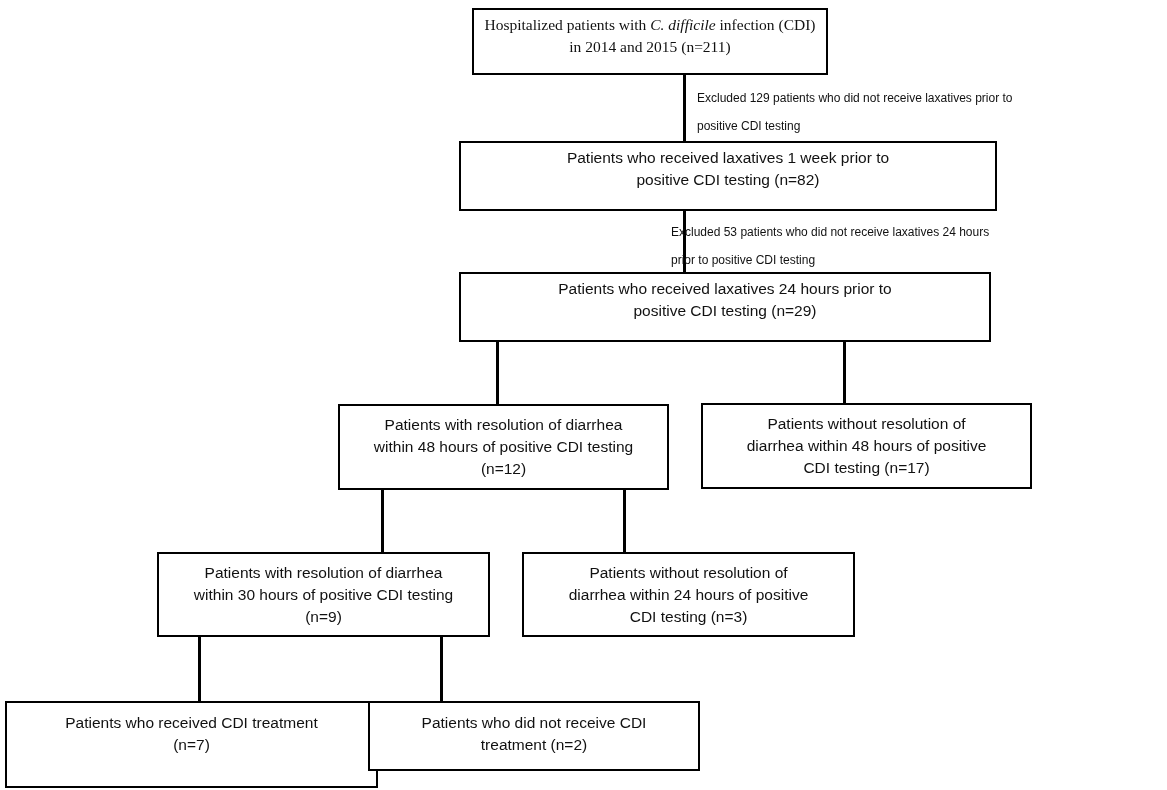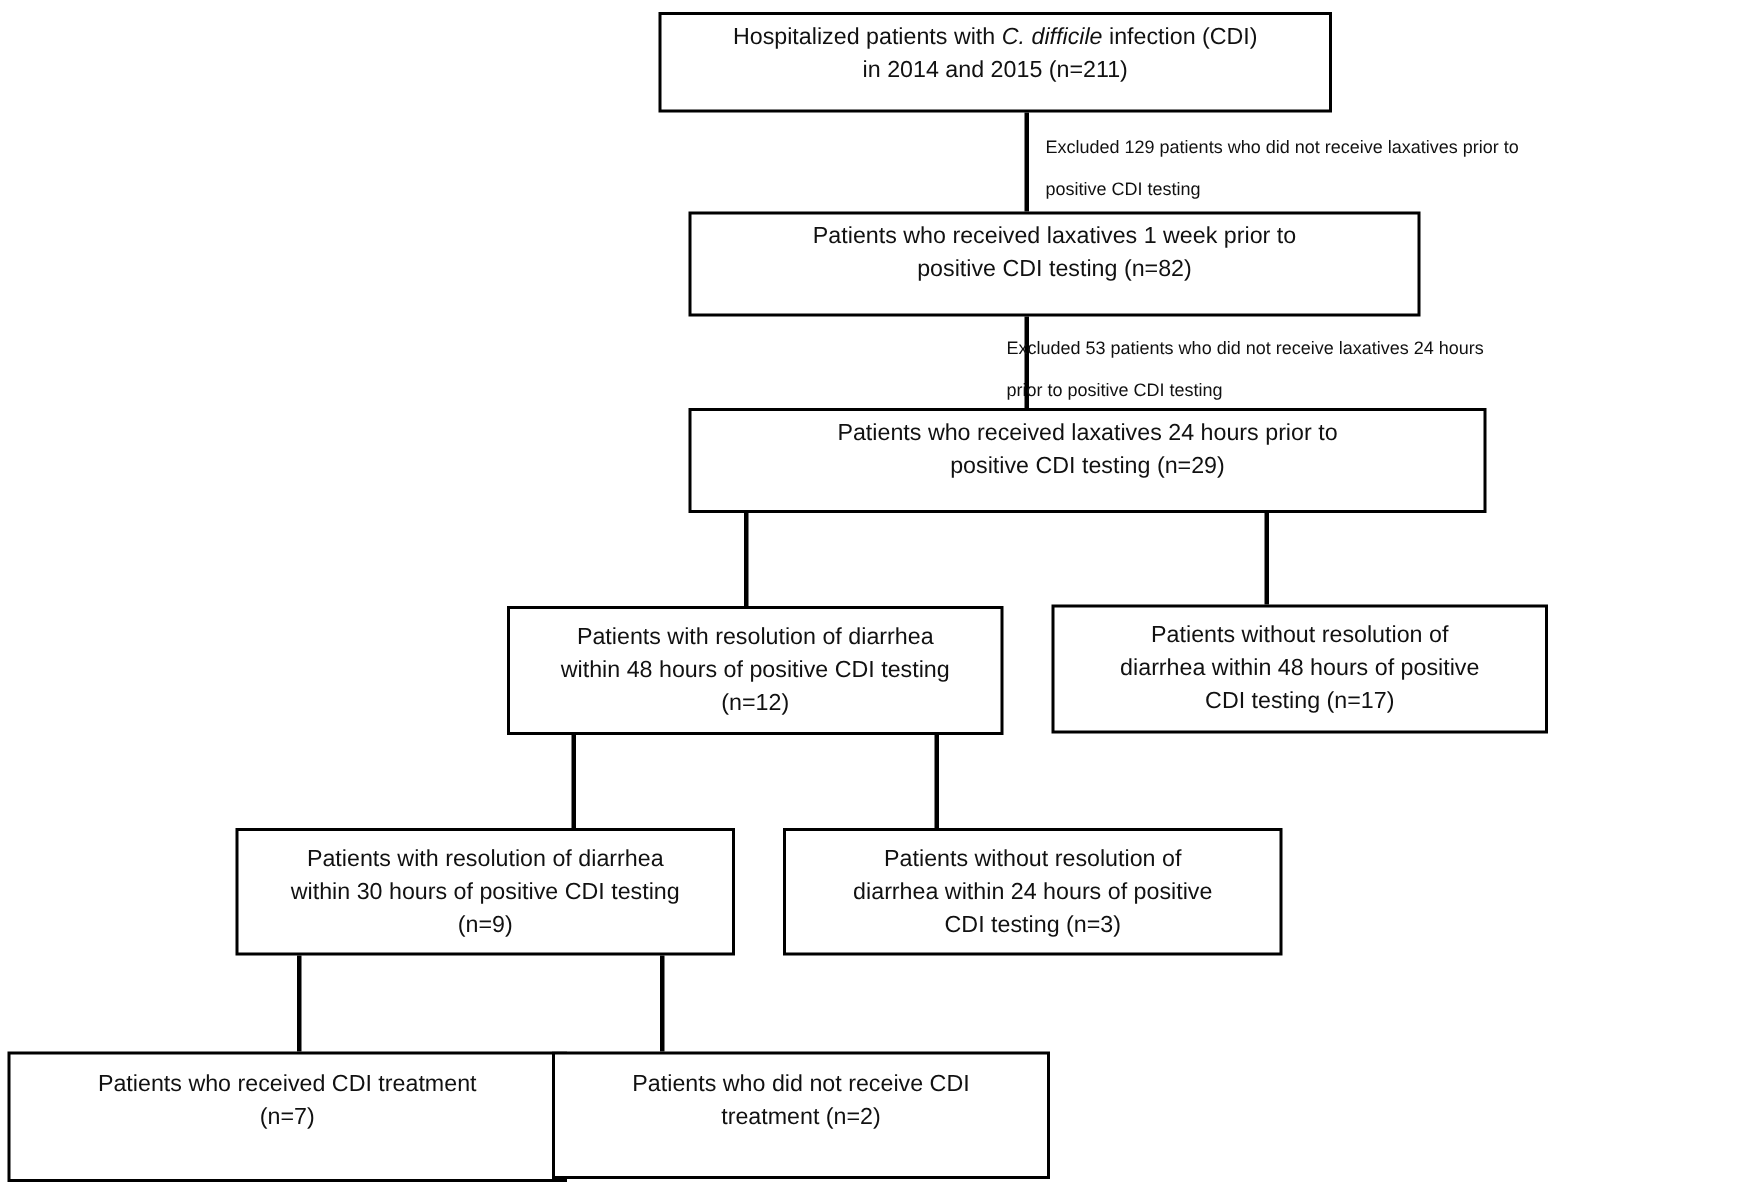--- a/index.html
+++ b/index.html
@@ -34,32 +34,32 @@
     background: #000000;
   }
   .exclusion {
     position: absolute;
     font-size: 12px;
     line-height: 28px;
     white-space: nowrap;
     text-align: left;
   }
   
-  #box-hosp     { left: 439px; top: 8px;   width: 449px; height: 67px; }
-  #box-laxweek  { left: 459px; top: 141px; width: 488px; height: 70px; }
+  #box-hosp     { left: 472px; top: 8px;   width: 356px; height: 67px; font-family: Liberation Serif, serif; }
+  #box-laxweek  { left: 459px; top: 141px; width: 538px; height: 70px; }
   #box-lax24    { left: 459px; top: 272px; width: 532px; height: 70px; }
   
   #box-res48    { left: 338px; top: 404px; width: 331px; height: 86px; padding-top: 8px; }
   #box-nores48  { left: 701px; top: 403px; width: 331px; height: 86px; padding-top: 8px; }
   
   #box-res24    { left: 157px; top: 552px; width: 333px; height: 85px; padding-top: 8px; }
   #box-nores24  { left: 522px; top: 552px; width: 333px; height: 85px; padding-top: 8px; }
   
   #box-treat    { left: 5px;   top: 701px; width: 373px; height: 87px; padding-top: 9px; }
-  #box-notreat  { left: 368px; top: 701px; width: 332px; height: 85px; padding-top: 9px; }
+  #box-notreat  { left: 368px; top: 701px; width: 332px; height: 70px; padding-top: 9px; }
   
   #conn1  { left: 683px; top: 74px;  height: 68px; }
   #conn2  { left: 683px; top: 210px; height: 63px; }
   #conn3a { left: 496px; top: 341px; height: 64px; }
   #conn3b { left: 843px; top: 341px; height: 63px; }
   #conn4a { left: 381px; top: 489px; height: 64px; }
   #conn4b { left: 623px; top: 489px; height: 64px; }
   #conn5a { left: 198px; top: 636px; height: 66px; }
   #conn5b { left: 440px; top: 636px; height: 66px; }
   

